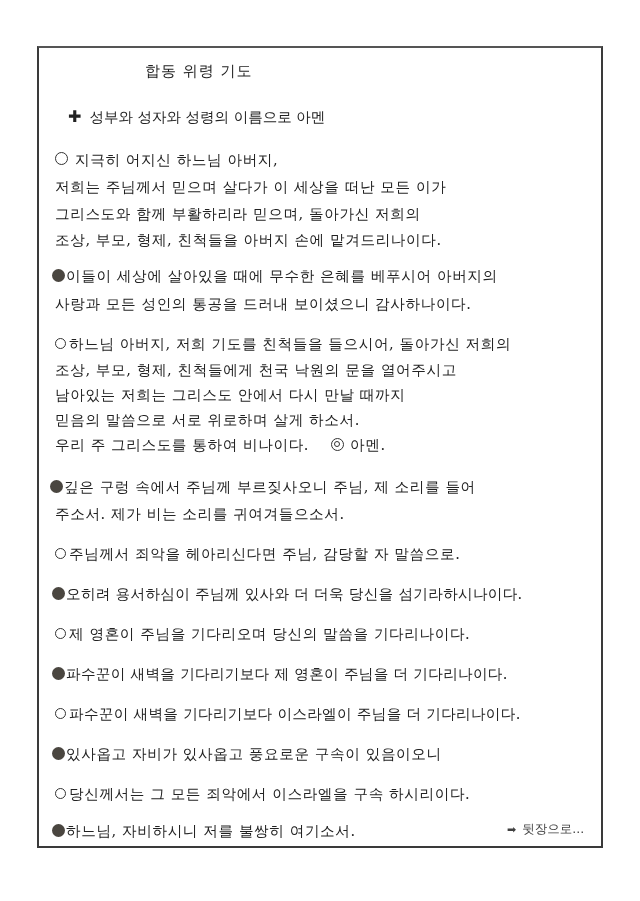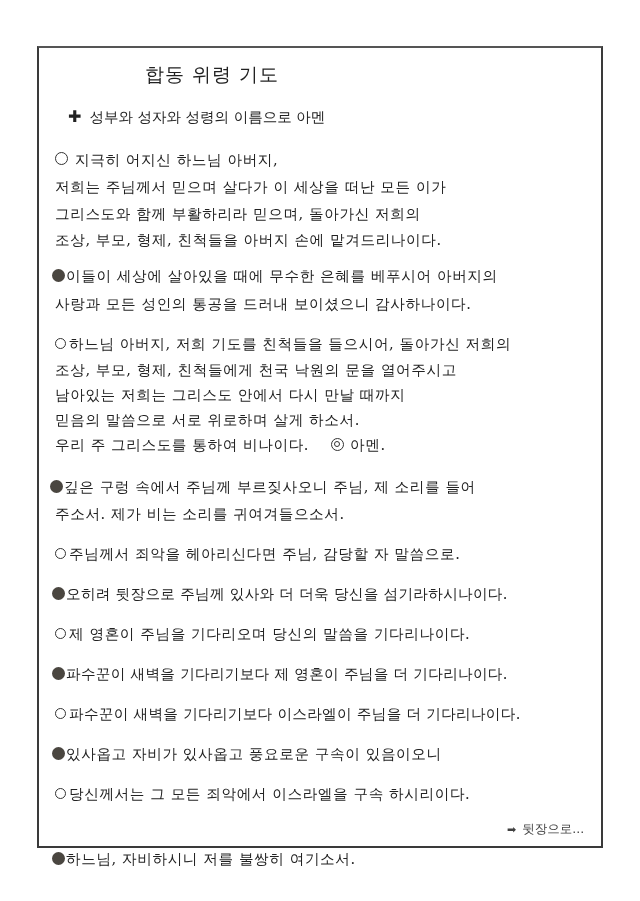--- a/index.html
+++ b/index.html
@@ -1,21 +1,21 @@
 <!DOCTYPE html>
 <html><head>
   <meta charset="utf-8">
   <style>
     html, body { margin: 0; padding: 0; background: #ffffff; }
     body { width: 640px; height: 901px; position: relative; overflow: hidden;
            font-family: "DejaVu Serif", "Liberation Serif", serif; color: #1f1f1f; }
     .frame { position: absolute; left: 37px; top: 46px; width: 566px; height: 802px;
              border: 2px solid #3a3a3a; border-top-color: #555; box-sizing: border-box; }
     .title { position: absolute; left: 145px; top: 62px; font-family: "DejaVu Sans", "Liberation Sans", sans-serif;
-             font-size: 19px; letter-spacing: 1px; color: #222; }
+             font-size: 15px; letter-spacing: 1px; color: #222; }
     .cross-line { position: absolute; left: 68px; top: 107px; font-family: "DejaVu Sans", "Liberation Sans", sans-serif;
                   font-size: 14.5px; color: #222; white-space: nowrap; }
     .cross { display: inline-block; font-weight: bold; font-size: 16px; margin-right: 8px; }
     .line { position: absolute; left: 55px; font-size: 14.6px; white-space: nowrap; letter-spacing: 0.6px;
             line-height: 18px; color: #222; text-align: center; }
     .bullet-filled { display: inline-block; width: 13px; height: 13px; border-radius: 50%;
                      background: #4a4640; vertical-align: -1px; margin-right: 1px; }
     .bullet-open { display: inline-block; width: 11px; height: 11px; border-radius: 50%;
                    border: 1.3px solid #333; box-sizing: border-box; vertical-align: 0px; margin-right: 3px; }
     .bullet-open.lg { width: 13px; height: 13px; margin-right: 7px; }
@@ -49,23 +49,23 @@
 <div class="line" style="top:335px"><span class="bullet-open"></span><span>하느님 아버지, 저희 기도를 친척들을 들으시어, 돌아가신 저희의</span></div>
 <div class="line" style="top:361px">조상, 부모, 형제, 친척들에게 천국 낙원의 문을 열어주시고</div>
 <div class="line" style="top:386px">남아있는 저희는 그리스도 안에서 다시 만날 때까지</div>
 <div class="line" style="top:411px">믿음의 말씀으로 서로 위로하며 살게 하소서.</div>
 <div class="line" style="top:436px"><span>우리 주 그리스도를 통하여 비나이다.</span><span class="dbl"></span><span>아멘.</span></div>
 
 <div class="line" style="top:478px; left:50px"><span class="bullet-filled"></span><span>깊은 구렁 속에서 주님께 부르짖사오니 주님, 제 소리를 들어</span></div>
 <div class="line" style="top:505px">주소서. 제가 비는 소리를 귀여겨들으소서.</div>
 
 <div class="line" style="top:545px"><span class="bullet-open"></span><span>주님께서 죄악을 헤아리신다면 주님, 감당할 자 말씀으로.</span></div>
-<div class="line" style="top:585px; left:52px; letter-spacing:0.3px"><span class="bullet-filled"></span><span>오히려 뒷장으로 주님께 있사와 더 더욱 당신을 섬기라하시나이다.</span></div>
+<div class="line" style="top:585px; left:52px; letter-spacing:0.3px"><span class="bullet-filled"></span><span>오히려 용서하심이 주님께 있사와 더 더욱 당신을 섬기라하시나이다.</span></div>
 <div class="line" style="top:625px"><span class="bullet-open"></span><span>제 영혼이 주님을 기다리오며 당신의 말씀을 기다리나이다.</span></div>
 <div class="line" style="top:665px; left:52px; letter-spacing:0.3px"><span class="bullet-filled"></span><span>파수꾼이 새벽을 기다리기보다 제 영혼이 주님을 더 기다리나이다.</span></div>
 <div class="line" style="top:705px; letter-spacing:0.3px"><span class="bullet-open"></span><span>파수꾼이 새벽을 기다리기보다 이스라엘이 주님을 더 기다리나이다.</span></div>
 <div class="line" style="top:745px; left:52px"><span class="bullet-filled"></span><span>있사옵고 자비가 있사옵고 풍요로운 구속이 있음이오니</span></div>
 <div class="line" style="top:785px"><span class="bullet-open"></span><span>당신께서는 그 모든 죄악에서 이스라엘을 구속 하시리이다.</span></div>
-<div class="line" style="top:850px; left:52px"><span class="bullet-filled"></span><span>하느님, 자비하시니 저를 불쌍히 여기소서.</span></div>
+<div class="line" style="top:822px; left:52px"><span class="bullet-filled"></span><span>하느님, 자비하시니 저를 불쌍히 여기소서.</span></div>
 
 <div class="next">
   <span class="arrow">➡</span><span>뒷장으로...</span>
 </div>
 
 </body></html>

